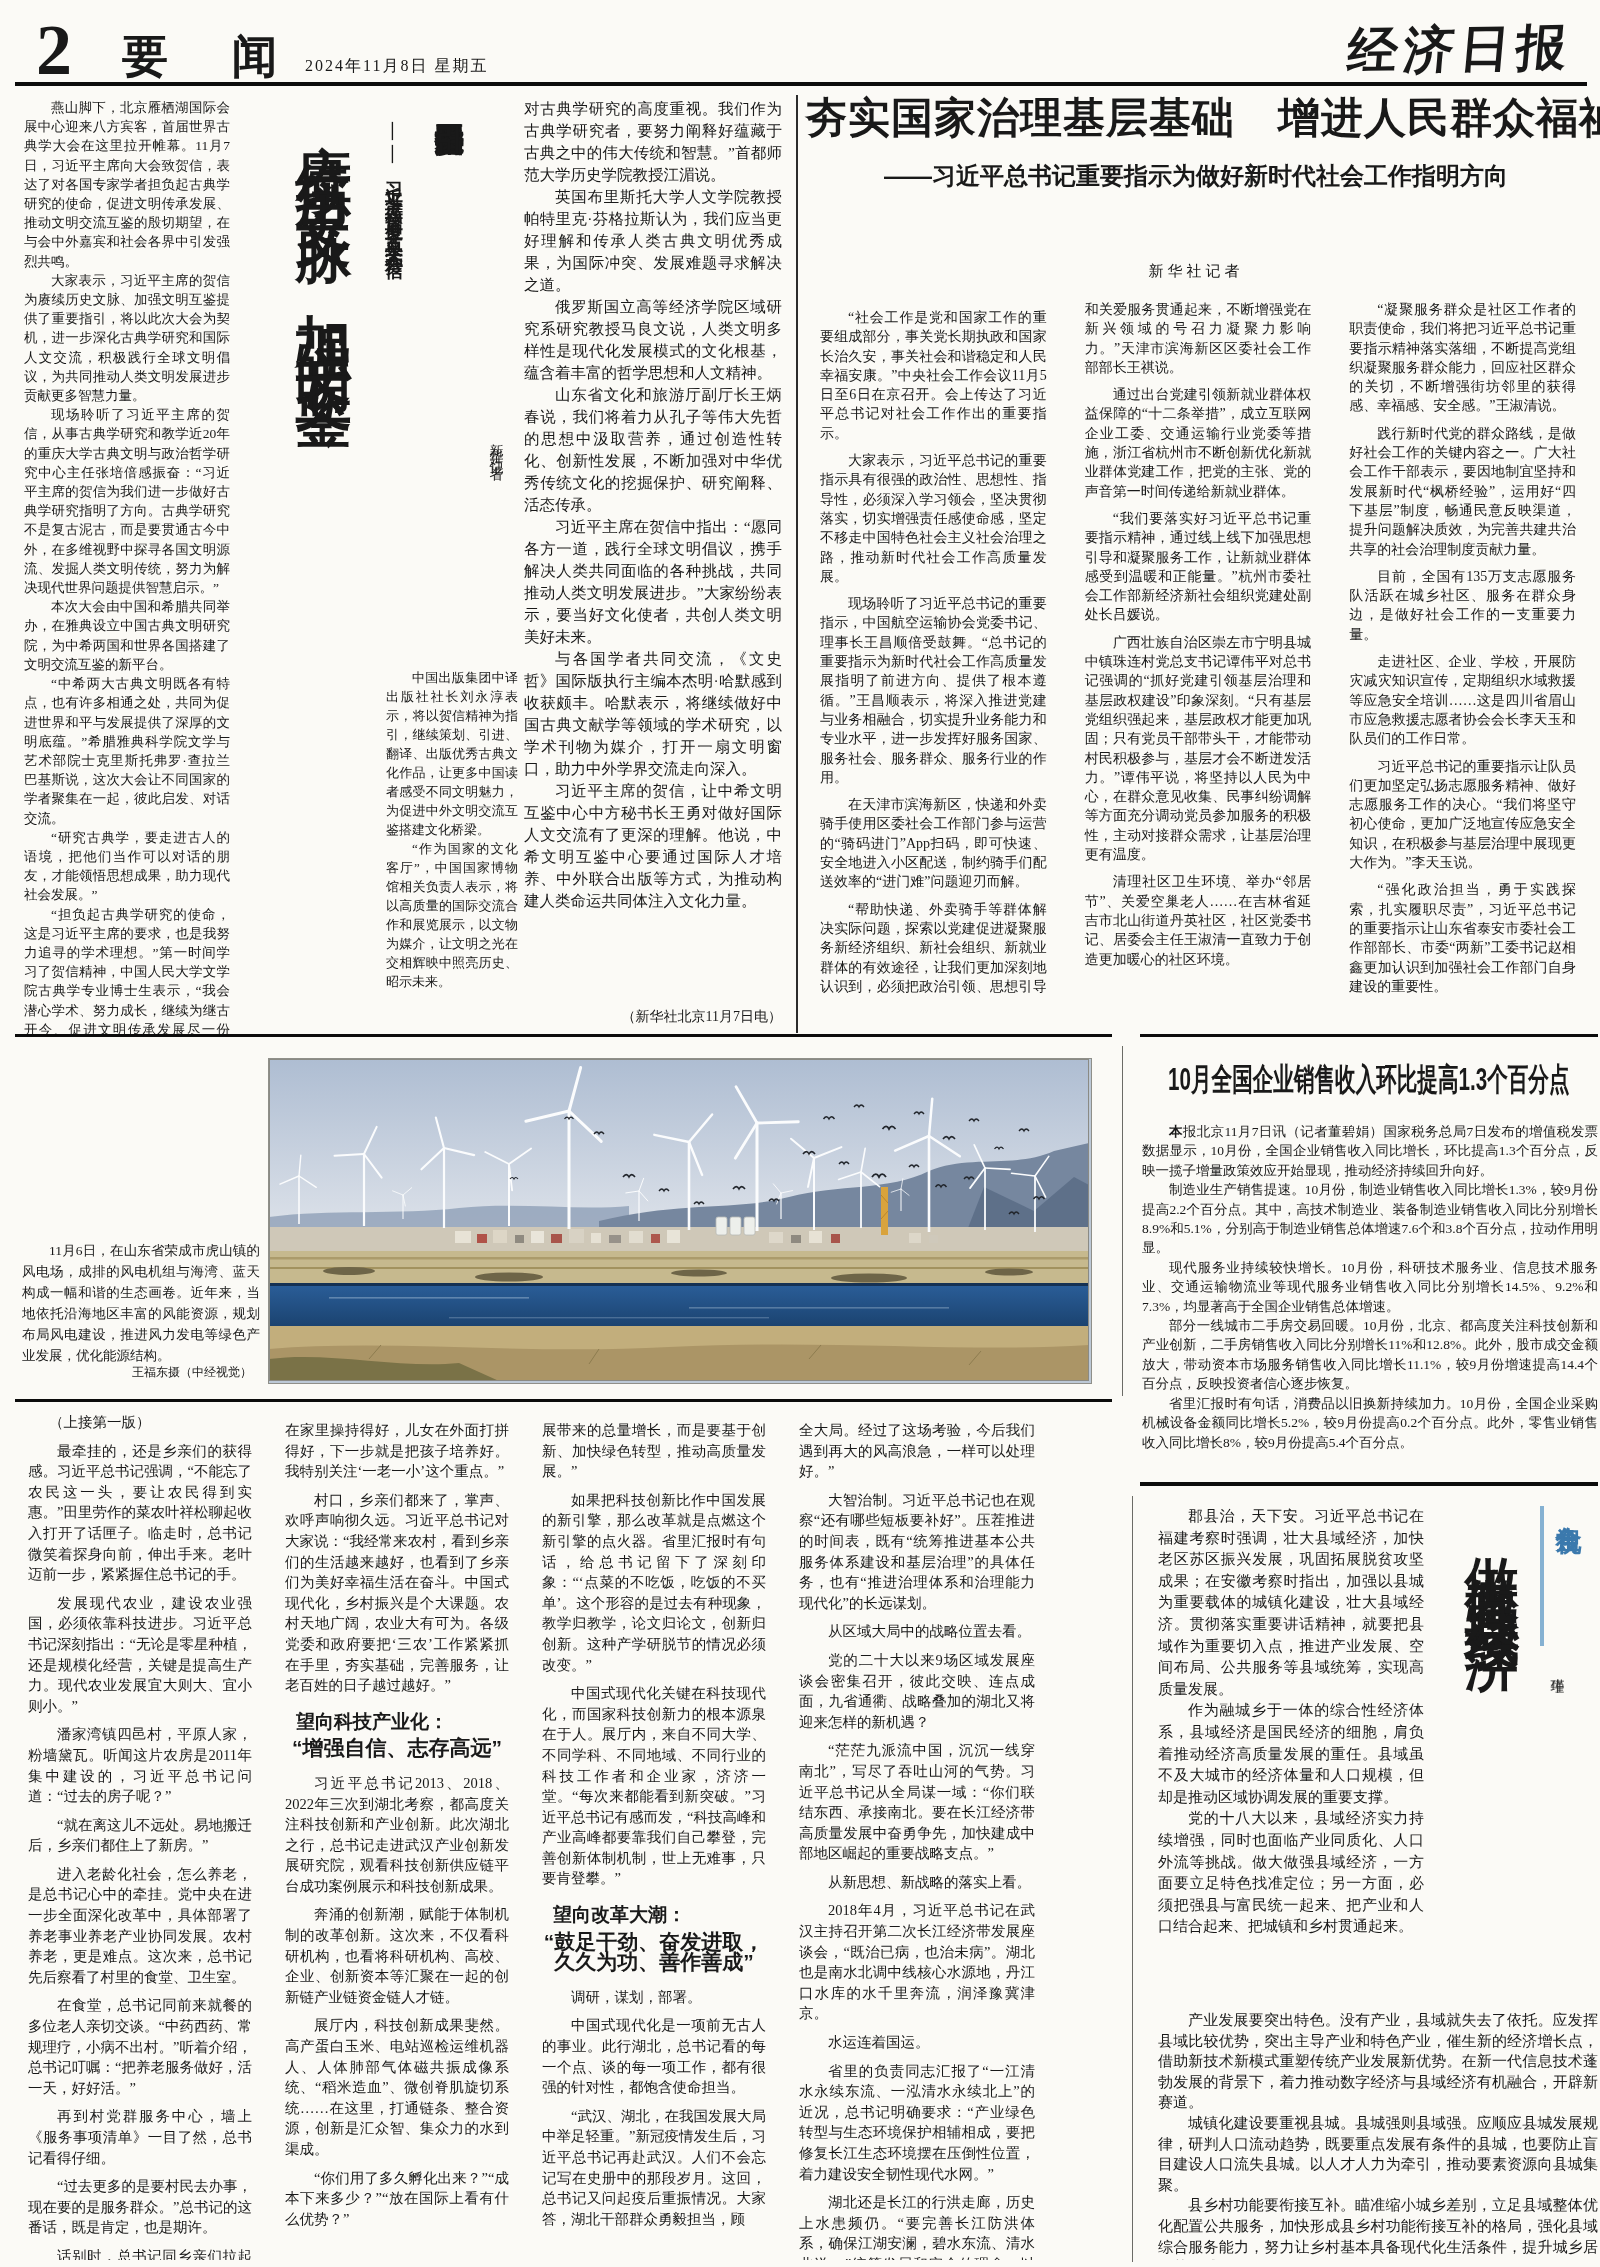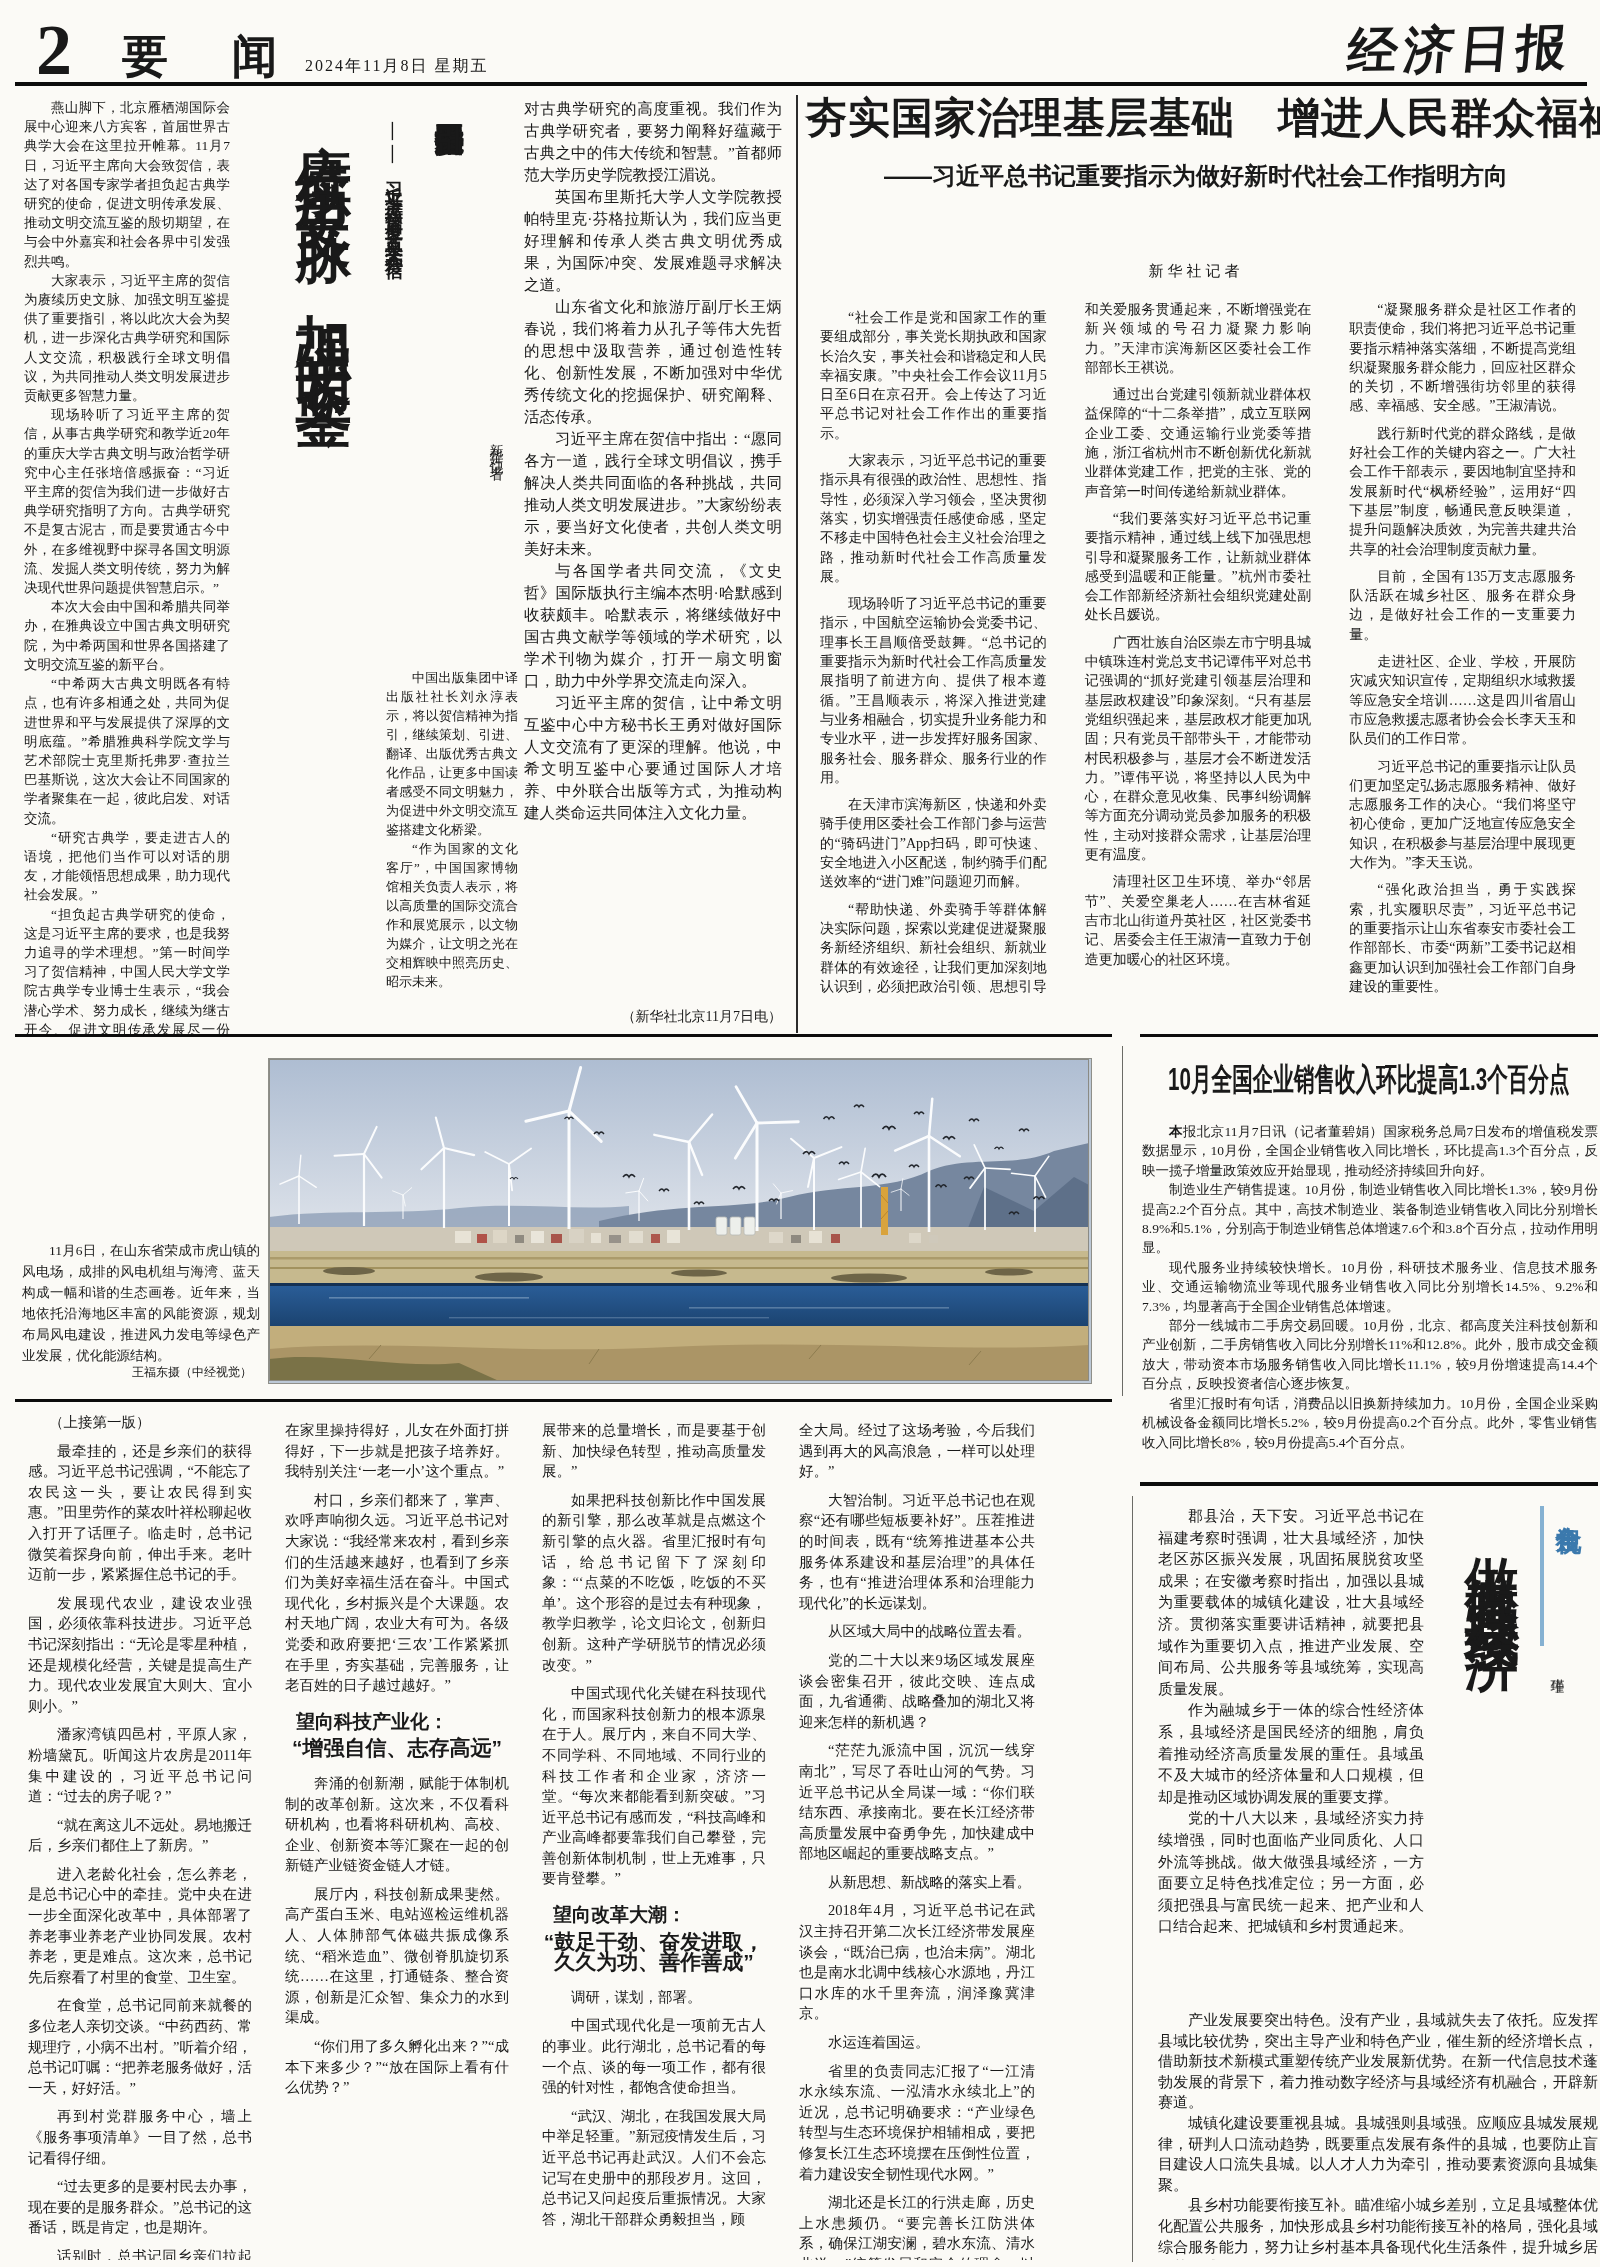--- a/index.html
+++ b/index.html
@@ -105,20 +105,21 @@
     <div class="abs vert cl-kicker">为共同推动人类文明发展进步提供重要指引</div>
     <div class="abs vert cl-sub">——习近平主席致首届世界古典学大会贺信</div>
     <div class="abs vert cl-byline">新华社记者</div>
     <div class="abs cols cl-mid">
         <p>中国出版集团中译出版社社长刘永淳表示，将以贺信精神为指引，继续策划、引进、翻译、出版优秀古典文化作品，让更多中国读者感受不同文明魅力，为促进中外文明交流互鉴搭建文化桥梁。</p>
         <p>“作为国家的文化客厅”，中国国家博物馆相关负责人表示，将以高质量的国际交流合作和展览展示，以文物为媒介，让文明之光在交相辉映中照亮历史、昭示未来。</p>
       </div>
     <div class="abs cols first-flush cl-col3">
         <p>对古典学研究的高度重视。我们作为古典学研究者，要努力阐释好蕴藏于古典之中的伟大传统和智慧。”首都师范大学历史学院教授江湄说。</p>
         <p>英国布里斯托大学人文学院教授帕特里克·芬格拉斯认为，我们应当更好理解和传承人类古典文明优秀成果，为国际冲突、发展难题寻求解决之道。</p>
+        <p>俄罗斯国立高等经济学院区域研究系研究教授马良文说，人类文明多样性是现代化发展模式的文化根基，蕴含着丰富的哲学思想和人文精神。</p>
         <p>山东省文化和旅游厅副厅长王炳春说，我们将着力从孔子等伟大先哲的思想中汲取营养，通过创造性转化、创新性发展，不断加强对中华优秀传统文化的挖掘保护、研究阐释、活态传承。</p>
         <p>习近平主席在贺信中指出：“愿同各方一道，践行全球文明倡议，携手解决人类共同面临的各种挑战，共同推动人类文明发展进步。”大家纷纷表示，要当好文化使者，共创人类文明美好未来。</p>
         <p>与各国学者共同交流，《文史哲》国际版执行主编本杰明·哈默感到收获颇丰。哈默表示，将继续做好中国古典文献学等领域的学术研究，以学术刊物为媒介，打开一扇文明窗口，助力中外学界交流走向深入。</p>
         <p>习近平主席的贺信，让中希文明互鉴中心中方秘书长王勇对做好国际人文交流有了更深的理解。他说，中希文明互鉴中心要通过国际人才培养、中外联合出版等方式，为推动构建人类命运共同体注入文化力量。</p>
       </div>
     <div class="abs dateline cl-date">（新华社北京11月7日电）</div>
   </section>
 
   <div class="rule" style="left:796px;top:95px;width:2px;height:938px;background:#2c2c2c;"></div>
 
@@ -423,20 +424,21 @@
     <div class="abs cols ct-col ct2">
       <div class="frag first-flush">
           <p>在家里操持得好，儿女在外面打拼得好，下一步就是把孩子培养好。我特别关注‘一老一小’这个重点。”</p>
           <p>村口，乡亲们都来了，掌声、欢呼声响彻久远。习近平总书记对大家说：“我经常来农村，看到乡亲们的生活越来越好，也看到了乡亲们为美好幸福生活在奋斗。中国式现代化，乡村振兴是个大课题。农村天地广阔，农业大有可为。各级党委和政府要把‘三农’工作紧紧抓在手里，夯实基础，完善服务，让老百姓的日子越过越好。”</p>
         </div>
       <div class="subhead">
         <div class="l1">望向科技产业化：</div>
         <div class="l2">“增强自信、志存高远”</div>
       </div>
       <div class="frag">
+          <p>习近平总书记2013、2018、2022年三次到湖北考察，都高度关注科技创新和产业创新。此次湖北之行，总书记走进武汉产业创新发展研究院，观看科技创新供应链平台成功案例展示和科技创新成果。</p>
           <p>奔涌的创新潮，赋能于体制机制的改革创新。这次来，不仅看科研机构，也看将科研机构、高校、企业、创新资本等汇聚在一起的创新链产业链资金链人才链。</p>
           <p>展厅内，科技创新成果斐然。高产蛋白玉米、电站巡检运维机器人、人体肺部气体磁共振成像系统、“稻米造血”、微创脊肌旋切系统……在这里，打通链条、整合资源，创新是汇众智、集众力的水到渠成。</p>
           <p>“你们用了多久孵化出来？”“成本下来多少？”“放在国际上看有什么优势？”</p>
         </div>
     </div>
     <div class="abs cols ct-col ct3">
       <div class="frag first-flush">
           <p>展带来的总量增长，而是要基于创新、加快绿色转型，推动高质量发展。”</p>
           <p>如果把科技创新比作中国发展的新引擎，那么改革就是点燃这个新引擎的点火器。省里汇报时有句话，给总书记留下了深刻印象：“‘点菜的不吃饭，吃饭的不买单’。这个形容的是过去有种现象，教学归教学，论文归论文，创新归创新。这种产学研脱节的情况必须改变。”</p>
           <p>中国式现代化关键在科技现代化，而国家科技创新力的根本源泉在于人。展厅内，来自不同大学、不同学科、不同地域、不同行业的科技工作者和企业家，济济一堂。“每次来都能看到新突破。”习近平总书记有感而发，“科技高峰和产业高峰都要靠我们自己攀登，完善创新体制机制，世上无难事，只要肯登攀。”</p>

